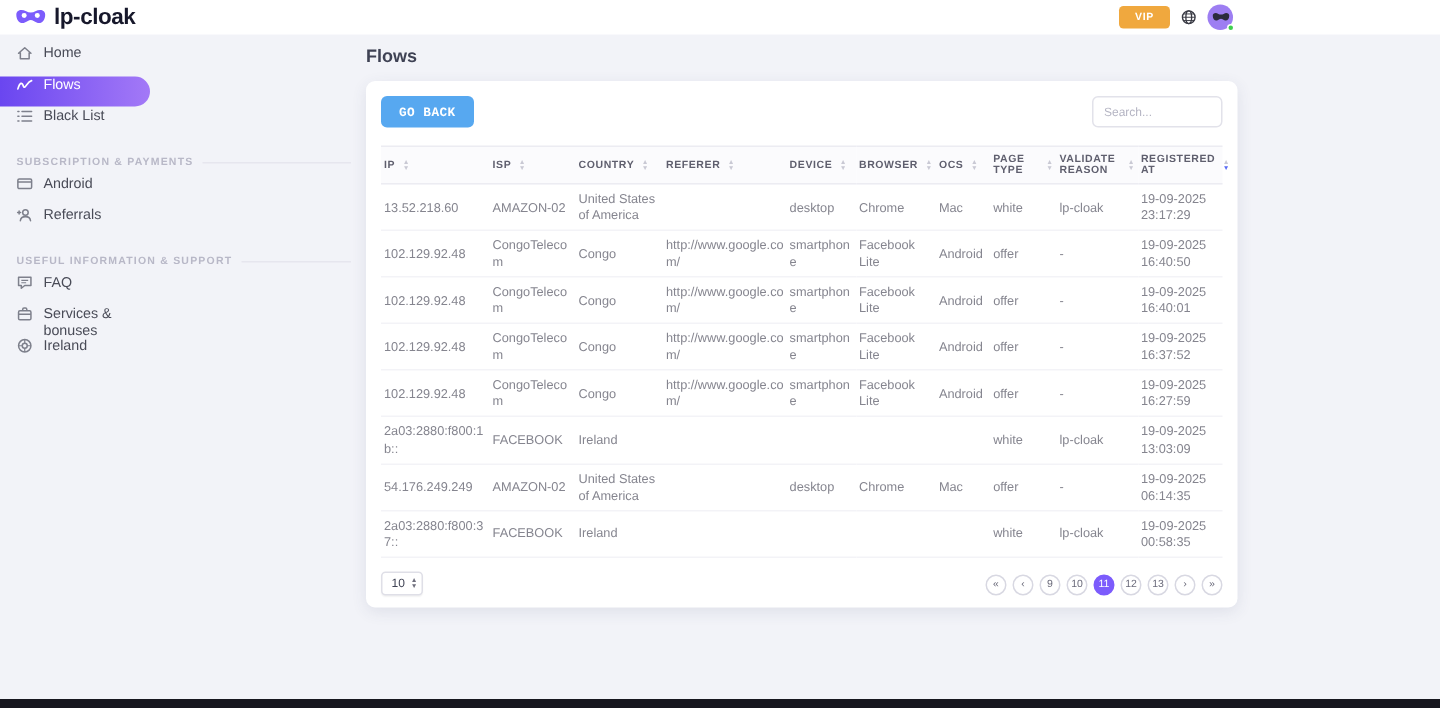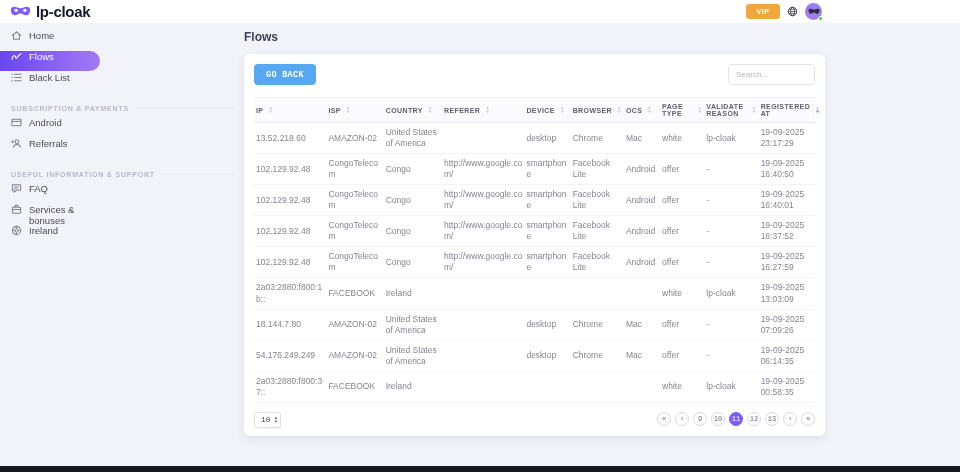--- a/index.html
+++ b/index.html
@@ -89,21 +89,21 @@
   .sort span { font-size:4.5px; color:#c9c9d4; }
   .sort span.active { color:var(--active-sort); }
   tbody td {
     font-size:8.5px; color:#85858f; padding:4px 2px; vertical-align:middle;
     line-height:1.3; word-wrap:break-word; height:27px;
   }
   tbody tr + tr td { border-top:1px solid #f3f3f7; }
   tbody tr:last-child td { border-bottom:1px solid #f3f3f7; }
 
   
-  .pagination-row { display:flex; align-items:flex-start; justify-content:space-between; margin-top:9px;font-family:Liberation Mono, monospace; }
+  .pagination-row { display:flex; align-items:flex-end; justify-content:space-between; margin-top:9px; }
   .page-size {
     display:flex; align-items:center; gap:4px; height:16px; background:#fff;
     border:1px solid #dfdfe7; border-radius:3px; padding:0 3px 0 6px;
     font-size:8px; color:#3f4254; box-shadow:0 1px 1px rgba(0,0,0,0.05); cursor:pointer;
   }
   .stepper { display:flex; flex-direction:column; line-height:4px; }
   .stepper span { font-size:4.5px; color:#6f6f7d; }
   .pages { display:flex; gap:4px; }
   .page-btn {
     width:14px; height:14px; border-radius:50%; border:1px solid #d8d8e2; background:#fff;
@@ -440,35 +440,20 @@
               <td></td>
               <td></td>
               <td>white</td>
               <td>lp-cloak</td>
               <td>
                 <div>19-09-2025</div>
                 <div>13:03:09</div>
               </td>
             </tr>
             <tr>
-              <td>18.144.7.80</td>
-              <td>AMAZON-02</td>
-              <td>United States of America</td>
-              <td></td>
-              <td>desktop</td>
-              <td>Chrome</td>
-              <td>Mac</td>
-              <td>offer</td>
-              <td>-</td>
-              <td>
-                <div>19-09-2025</div>
-                <div>07:09:26</div>
-              </td>
-            </tr>
-            <tr>
               <td>54.176.249.249</td>
               <td>AMAZON-02</td>
               <td>United States of America</td>
               <td></td>
               <td>desktop</td>
               <td>Chrome</td>
               <td>Mac</td>
               <td>offer</td>
               <td>-</td>
               <td>

